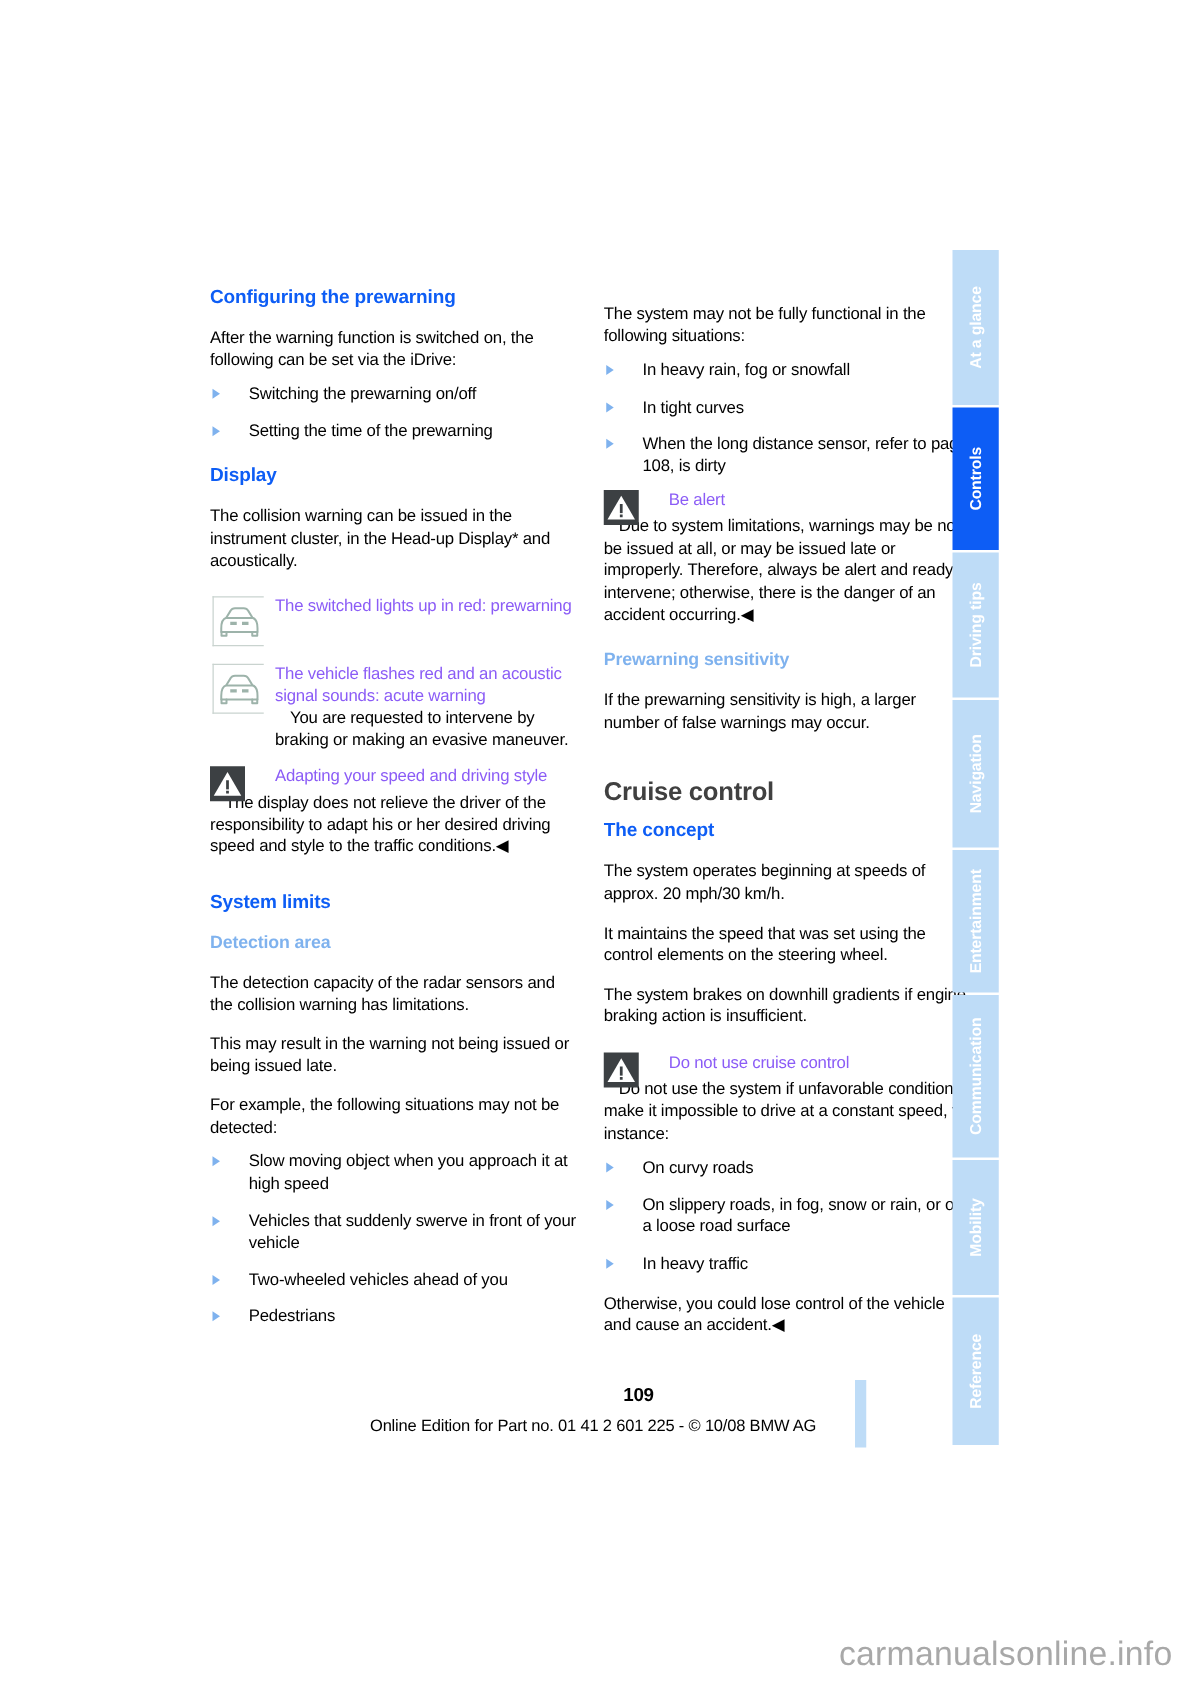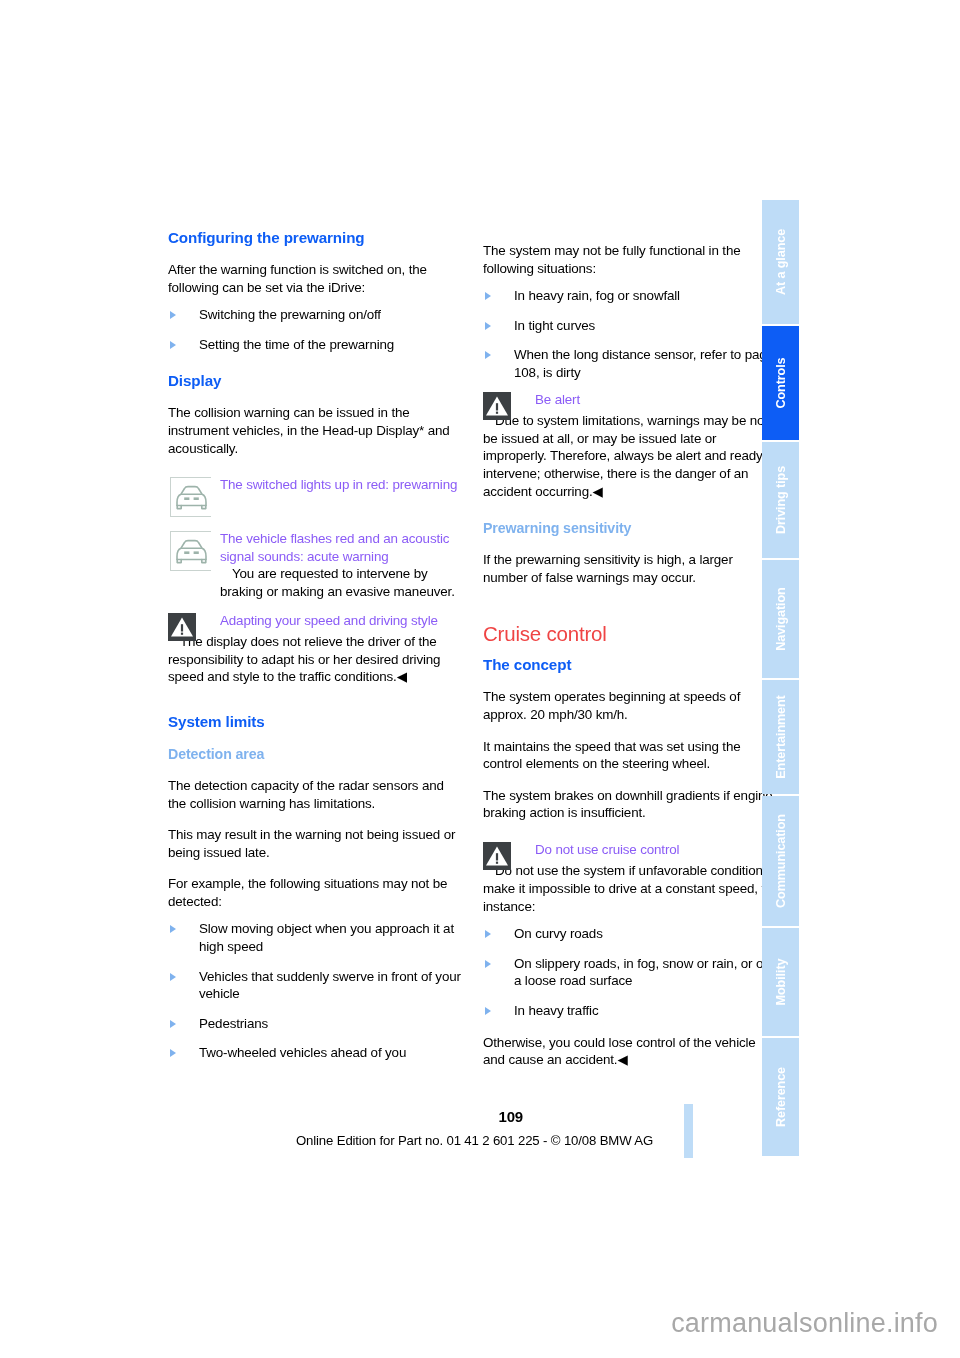--- a/index.html
+++ b/index.html
@@ -33,23 +33,23 @@
   .column {
     position: absolute;
     top: 0;
     width: 297px;
   }
   #column-left  { left: 0; }
   #column-right { left: 315px; }
 
   
   .h-chapter {
-    color: #ef4444;
+    color: #404040;
     font-size: 20.5px;
-    font-weight: normal;
+    font-weight: bold;
     line-height: 24px;
     margin: 0 0 9px 0;
     letter-spacing: -0.2px;
   }
   .h-section {
     color: #0d5df5;
     font-size: 15.2px;
     font-weight: bold;
     line-height: 19px;
     margin: 0 0 5px 0;
@@ -239,21 +239,21 @@
           <span class="bullet-tri"></span>
           <span>Setting the time of the prewarning</span>
         </li>
       </ul>
 
 
       <div class="gap-sm"></div>
 
       <h2 class="h-section">Display</h2>
 
-      <p class="body">The collision warning can be issued in the instrument vehicles, in the Head-up Display* and acoustically.</p>
+      <p class="body">The collision warning can be issued in the instrument cluster, in the Head-up Display* and acoustically.</p>
 
       <div class="gap-sm"></div>
 
 
       <div class="note" style="min-height:44px;">
         <span class="car-icon">
           <svg width="41" height="40" viewBox="0 0 41 40">
             <g fill="none" stroke="#9db3aa" stroke-width="1.6" stroke-linejoin="round" stroke-linecap="round">
               <path d="M6 24.5 Q6 17.5 10 16.2 L13.5 10.5 Q14.5 8.6 17 8.6 L24 8.6 Q26.5 8.6 27.5 10.5 L31 16.2 Q35 17.5 35 24.5 L35 27.5 L6 27.5 Z"></path>
               <path d="M10.4 16.3 L30.6 16.3"></path>
@@ -316,25 +316,25 @@
         <li>
           <span class="bullet-tri"></span>
           <span>Slow moving object when you approach it at high speed</span>
         </li>
         <li>
           <span class="bullet-tri"></span>
           <span>Vehicles that suddenly swerve in front of your vehicle</span>
         </li>
         <li>
           <span class="bullet-tri"></span>
+          <span>Two-wheeled vehicles ahead of you</span>
+        </li>
+        <li>
+          <span class="bullet-tri"></span>
           <span>Pedestrians</span>
-        </li>
-        <li>
-          <span class="bullet-tri"></span>
-          <span>Two-wheeled vehicles ahead of you</span>
         </li>
       </ul>
 
     </div>
 
     <div class="column" id="column-right">
 
       <p class="body">The system may not be fully functional in the following situations:</p>
 
       <ul class="bullets">

